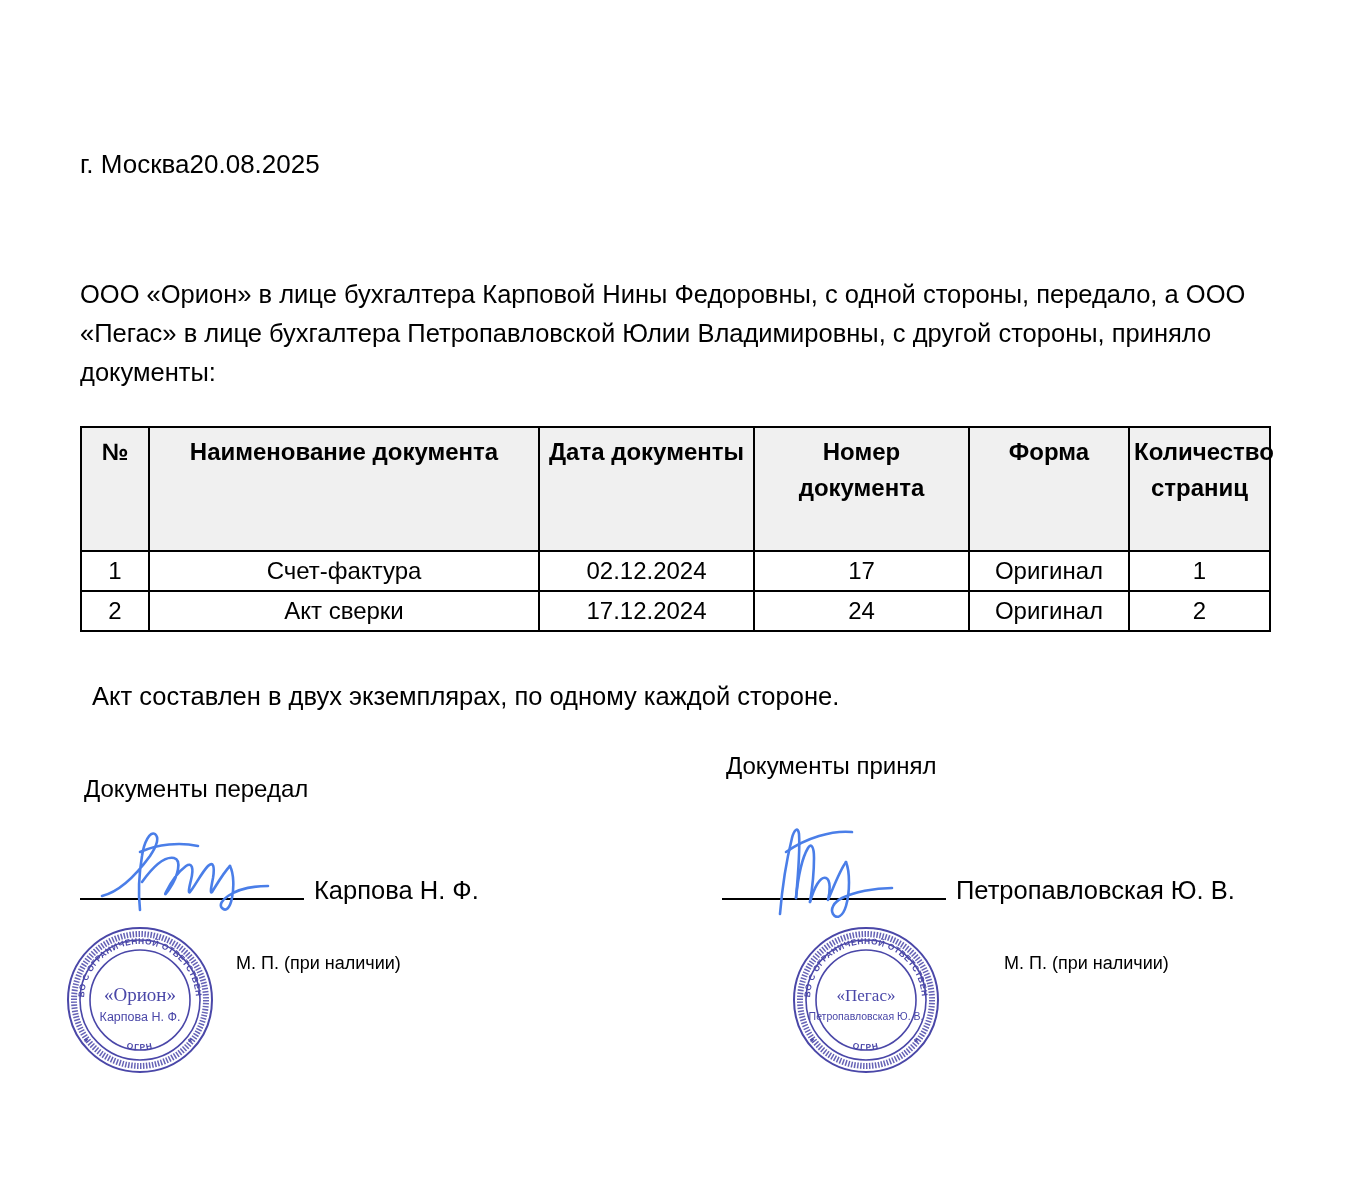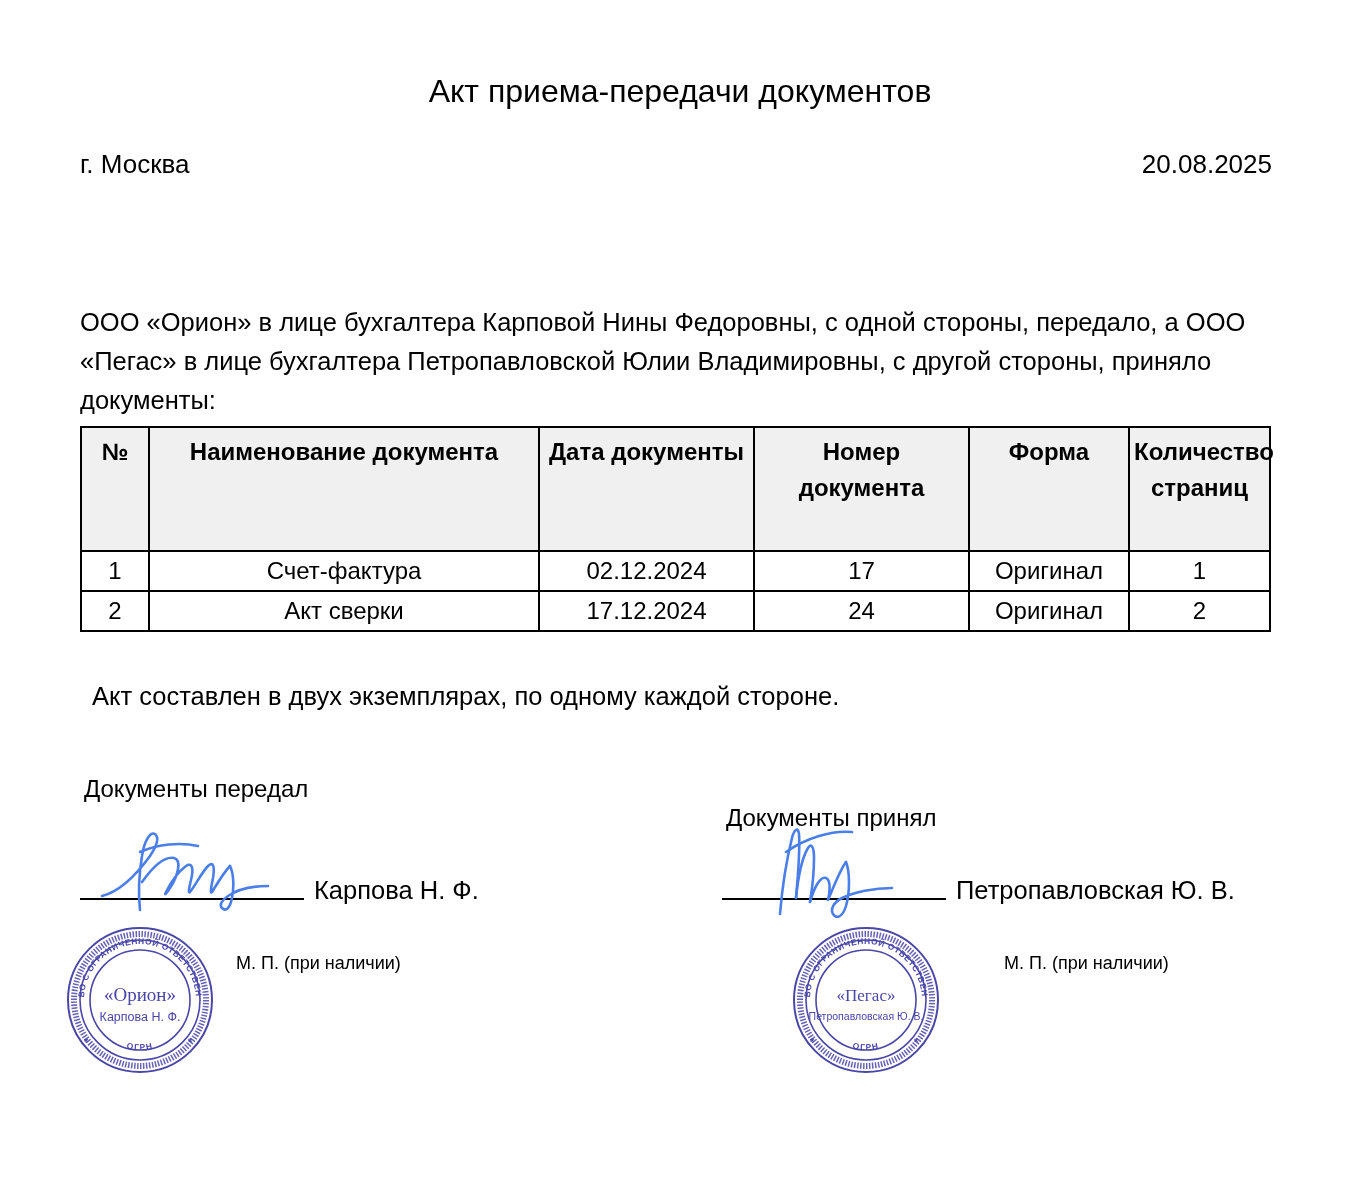--- a/index.html
+++ b/index.html
@@ -32,35 +32,34 @@
     letter-spacing: 0px;
   }
 
   
   .meta-row {
     position: absolute;
     left: 80px;
     top: 148px;
     width: 1192px;
     display: flex;
-    justify-content: space-between;
+    justify-content: flex-start;
     font-size: 26px;
     line-height: 32px;
   }
 
   
   .intro {
     position: absolute;
     left: 80px;
     top: 275px;
     width: 1200px;
     font-size: 25.5px;
     line-height: 39px;
     text-align: left;
-    margin-top: 28px;
   }
 
   
   .doc-table {
     position: absolute;
     left: 80px;
     top: 426px;
     width: 1189px;
     border-collapse: collapse;
     table-layout: fixed;
@@ -103,21 +102,21 @@
     line-height: 34px;
   }
 
   
   .sig-label {
     position: absolute;
     font-size: 24px;
     line-height: 32px;
   }
   .sig-label.left  { left: 84px;  top: 773px; }
-  .sig-label.right { left: 726px; top: 802px; }
+  .sig-label.right { left: 726px; top: 750px; }
 
   .sig-group { position: absolute; }
   .sig-group.left  { left: 80px;  top: 840px; }
   .sig-group.right { left: 722px; top: 840px; }
 
   .sig-line-wrap {
     position: relative;
     width: 224px;
     height: 60px;
   }
@@ -173,21 +172,20 @@
     font-size: 22px;
     line-height: 28px;
     white-space: nowrap;
   }
 </style>
 </head>
 <body>
 
 <div id="page">
 
-  <div class="doc-title">Акт приема-передачи документов</div>
 
   <div class="meta-row">
     <span>г. Москва</span>
     <span>20.08.2025</span>
   </div>
 
   <div class="intro">ООО «Орион» в лице бухгалтера Карповой Нины Федоровны, с одной стороны, передало, а ООО «Пегас» в лице бухгалтера Петропавловской Юлии Владимировны, с другой стороны, приняло документы:</div>
 
   <table class="doc-table">
     <colgroup>

